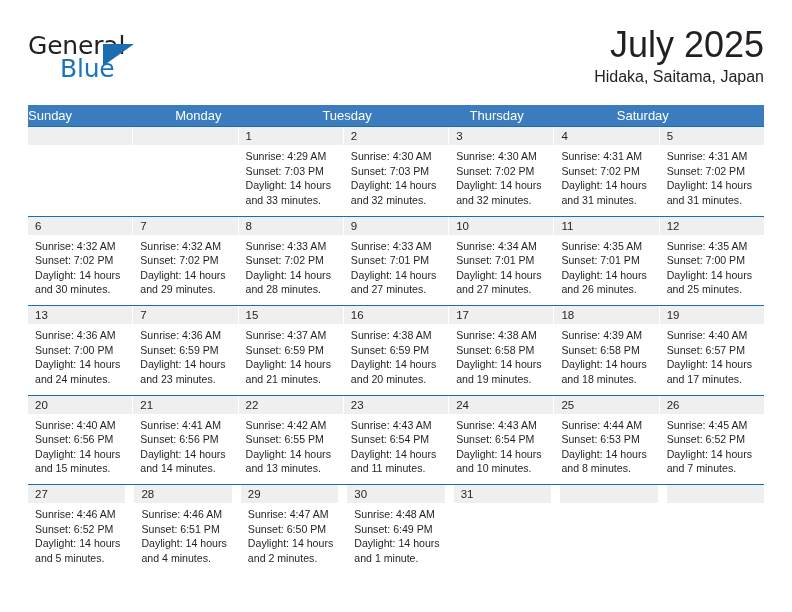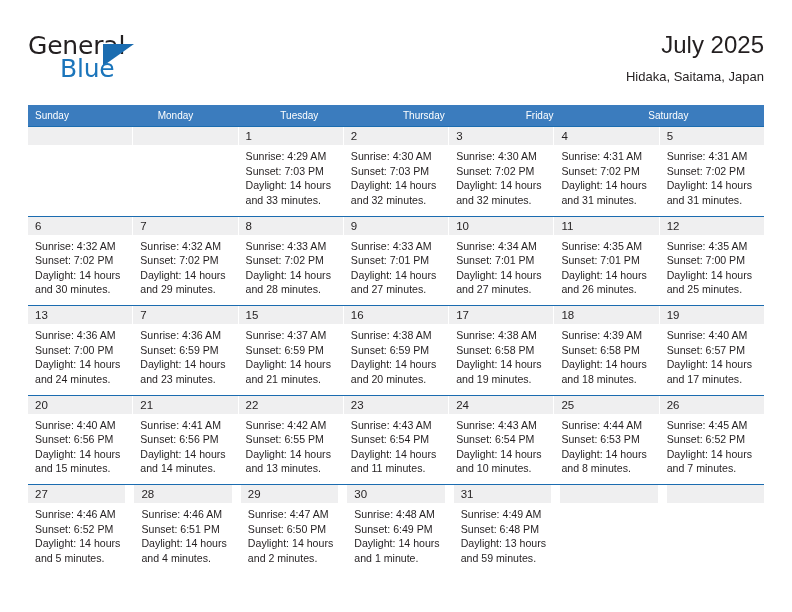--- a/index.html
+++ b/index.html
@@ -69,29 +69,29 @@
     border-bottom: 22px solid transparent;
   }
 
   .title-block {
     position: absolute;
     right: 0;
     top: 0;
     text-align: right;
   }
   .cal-title {
-    font-size: 24px;
+    font-size: 36px;
     font-weight: 400;
     color: #231f20;
     line-height: 34px;
     white-space: nowrap;
   }
   .cal-subtitle {
     margin-top: 6px;
-    font-size: 13px;
+    font-size: 16px;
     font-weight: 400;
     color: #231f20;
     line-height: 18px;
     white-space: nowrap;
   }
 
   
   .calendar {
     position: absolute;
     left: 28px;
@@ -99,23 +99,22 @@
     width: 736px;
   }
   .weekdays {
     display: flex;
     background: #3b7cbe;
     height: 21px;
   }
   .weekday {
     flex: 1 1 0;
     color: #ffffff;
-    font-size: 10px;
+    font-size: 13px;
     line-height: 21px;
-    padding-left: 7px;
     box-sizing: border-box;
     white-space: nowrap;
     overflow: hidden;
   }
 
   .week {
     display: flex;
     border-top: 1.4px solid #1b6cb0;
     height: 89.5px;
     box-sizing: border-box;
@@ -173,21 +172,20 @@
     </div>
 
   </div>
 
   <div class="calendar">
     <div class="weekdays" id="weekday-row">
         <div class="weekday">Sunday</div>
         <div class="weekday">Monday</div>
         <div class="weekday">Tuesday</div>
         <div class="weekday">Thursday</div>
-        <div class="weekday">Friday</div>
         <div class="weekday">Saturday</div>
       </div>
     <div id="weeks-container">
         <div class="week">
           <div class="daycell empty">
             <div class="daynum-band">
               <span class="daynum"></span>
             </div>
           </div>
           <div class="daycell empty">
@@ -530,26 +528,20 @@
               <div class="dayline">Sunrise: 4:48 AM</div>
               <div class="dayline">Sunset: 6:49 PM</div>
               <div class="dayline">Daylight: 14 hours</div>
               <div class="dayline">and 1 minute.</div>
             </div>
           </div>
           <div class="daycell">
             <div class="daynum-band">
               <span class="daynum">31</span>
             </div>
-            <div class="daylines">
-              <div class="dayline">Sunrise: 4:49 AM</div>
-              <div class="dayline">Sunset: 6:48 PM</div>
-              <div class="dayline">Daylight: 13 hours</div>
-              <div class="dayline">and 59 minutes.</div>
-            </div>
           </div>
           <div class="daycell empty">
             <div class="daynum-band">
               <span class="daynum"></span>
             </div>
           </div>
           <div class="daycell empty">
             <div class="daynum-band">
               <span class="daynum"></span>
             </div>

